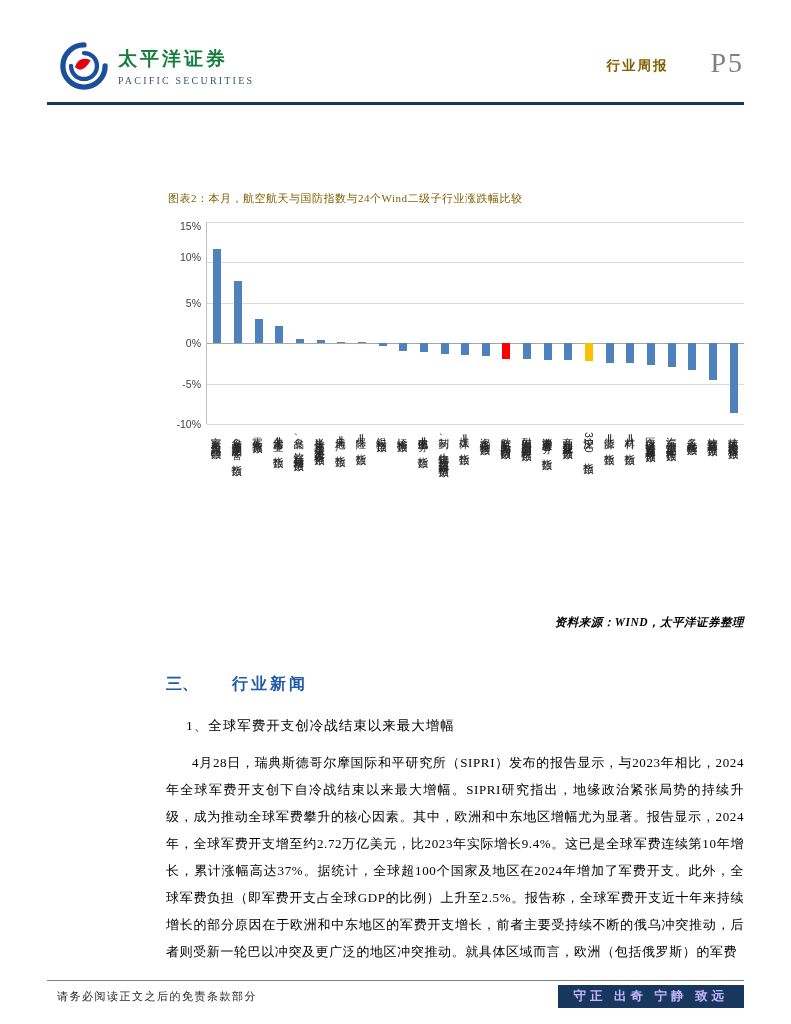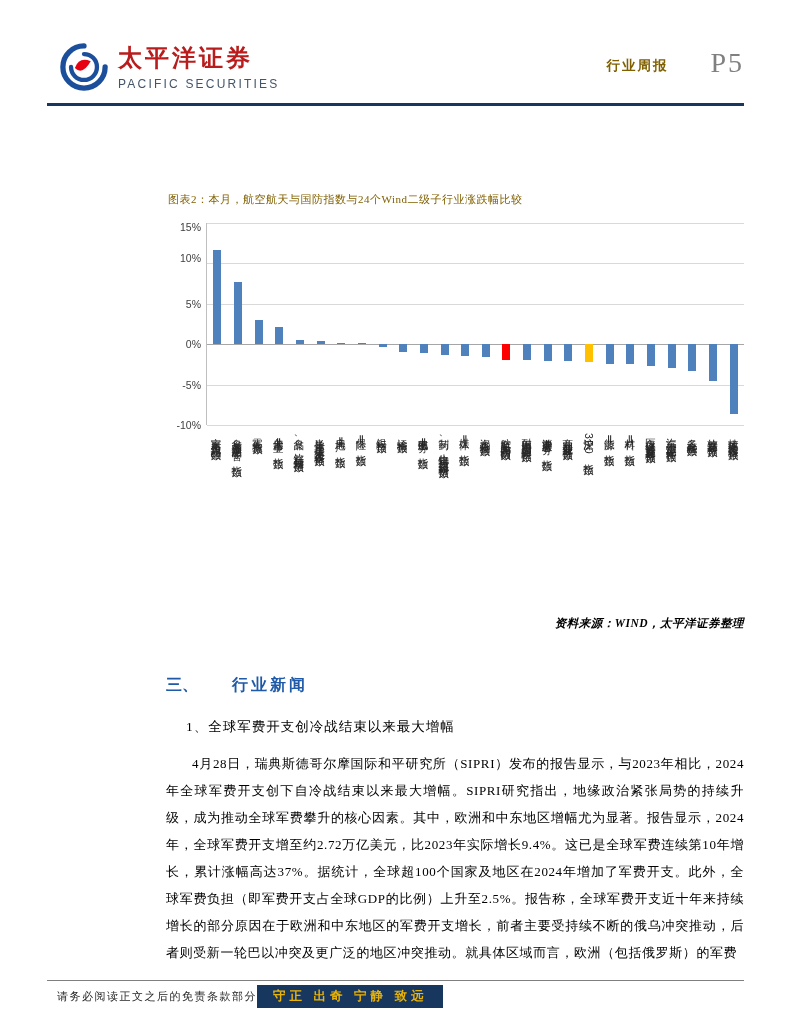--- a/index.html
+++ b/index.html
@@ -15,25 +15,25 @@
 
   
   .header {
     display: flex; justify-content: space-between; align-items: flex-start;
     padding: 42px 47px 0 60px;
   }
   .brand { display: flex; align-items: center; gap: 10px; }
   .logo { width: 48px; height: 48px; }
   .brand-cn {
     font-family: "Liberation Sans", sans-serif;
-    font-size: 24px; font-weight: bold; color: #b91c1c; letter-spacing: 3px;
+    font-size: 19px; font-weight: bold; color: #15803d; letter-spacing: 3px;
   }
   .brand-en {
-    font-family: Liberation Sans, sans-serif;
-    font-size: 12px; color: #44546A; letter-spacing: 2.2px; margin-top: 3px;
+    font-family: Liberation Serif, serif;
+    font-size: 10px; color: #44546A; letter-spacing: 2.2px; margin-top: 3px;
   }
   .header-right { display: flex; align-items: flex-end; gap: 42px; padding-top: 8px; }
   .doc-type { color: #806000; font-size: 13.5px; letter-spacing: 2px; font-weight: bold; }
   .page-num { color: #808080; font-size: 28px; letter-spacing: 2px; line-height: 0.9; }
   .header-rule { height: 3px; background: #17375E; margin: 12px 47px 0 47px; }
 
   
   .figure { margin: 86px 47px 0 168px; }
   .figure-title { color: #806000; font-size: 11px; letter-spacing: 0.5px; }
   .chart { margin-top: 16px; padding-left: 38px; position: relative; }
@@ -66,24 +66,24 @@
   .sub-heading { margin: 22px 0 0 20px; font-size: 13.5px; font-weight: normal; color: #000; letter-spacing: 1px; }
   .body-text {
     margin: 14px 0 0 0;
     font-size: 13px; line-height: 27px; color: #000;
     text-align: justify; text-indent: 2em; letter-spacing: 0.6px;
   }
 
   
   .footer { position: absolute; left: 0; right: 0; bottom: 16px; padding: 0 47px; }
   .footer-rule { height: 1px; background: #7F7F7F; }
-  .footer-row { display: flex; justify-content: flex-start; align-items: center; margin-top: 4px; }
+  .footer-row { display: flex; justify-content: space-between; align-items: center; margin-top: 4px; }
   .disclaimer { font-size: 11px; letter-spacing: 1.5px; color: #262626; padding-left: 10px; }
   .motto {
-    background: #17375E; color: #eab308;
+    background: #17375E; color: #c4b5fd;
     font-family: "Liberation Sans", sans-serif;
     font-size: 12.5px; letter-spacing: 4px; padding: 3px 16px; font-weight: bold;
   }
 </style>
 </head>
 <body>
 
 <div class="page">
 
   <header class="header">

